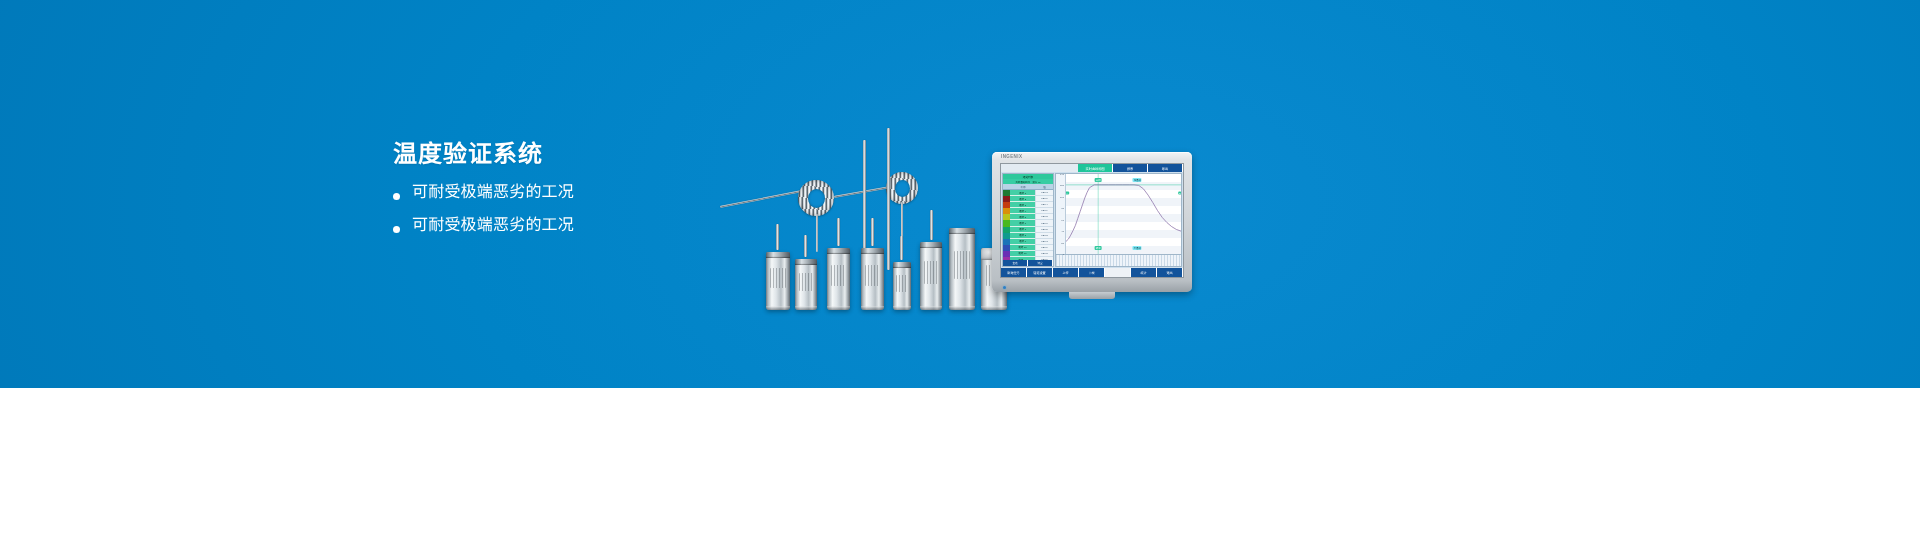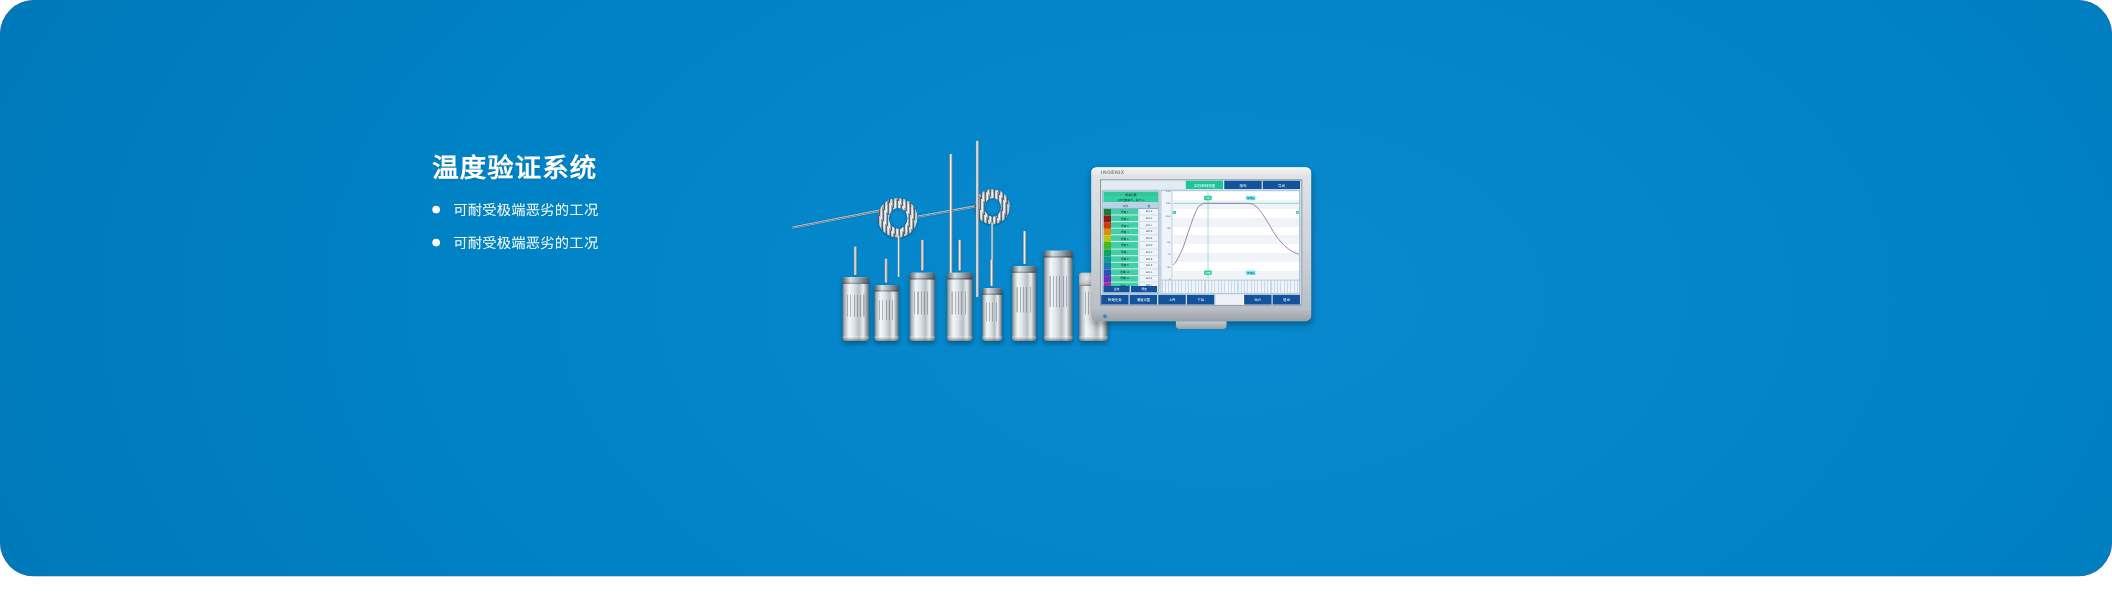--- a/index.html
+++ b/index.html
@@ -8,24 +8,23 @@
     padding: 0;
     background: #ffffff;
   }
   body {
     font-family: "Liberation Sans", "DejaVu Sans", sans-serif;
   }
 
   .banner {
     position: relative;
     width: 1920px;
-    height: 524px;
+    height: 388px;
     overflow: hidden;
-    background: #ec4899;
-    border-radius: 31px;
+    background: #a16207;
   }
 
   
   .banner-bg {
     position: absolute;
     inset: 0;
     background:
       radial-gradient(ellipse 1200px 700px at 58% 52%, #0a8ad0 0%, #0083c6 55%, #0079ba 100%);
   }
 
@@ -55,22 +54,22 @@
     white-space: nowrap;
     letter-spacing: .2px;
   }
   .bullets {
     list-style: none;
     margin: 0;
     padding: 0;
   }
   .bullet {
     display: flex;
-    align-items: center;
-    font-size: 13px;
+    align-items: flex-end;
+    font-size: 16px;
     line-height: 1;
     color: #ffffff;
     margin-bottom: 17px;
     letter-spacing: .2px;
   }
   .bullet-dot {
     width: 7px;
     height: 7px;
     border-radius: 50%;
     background: #ffffff;

